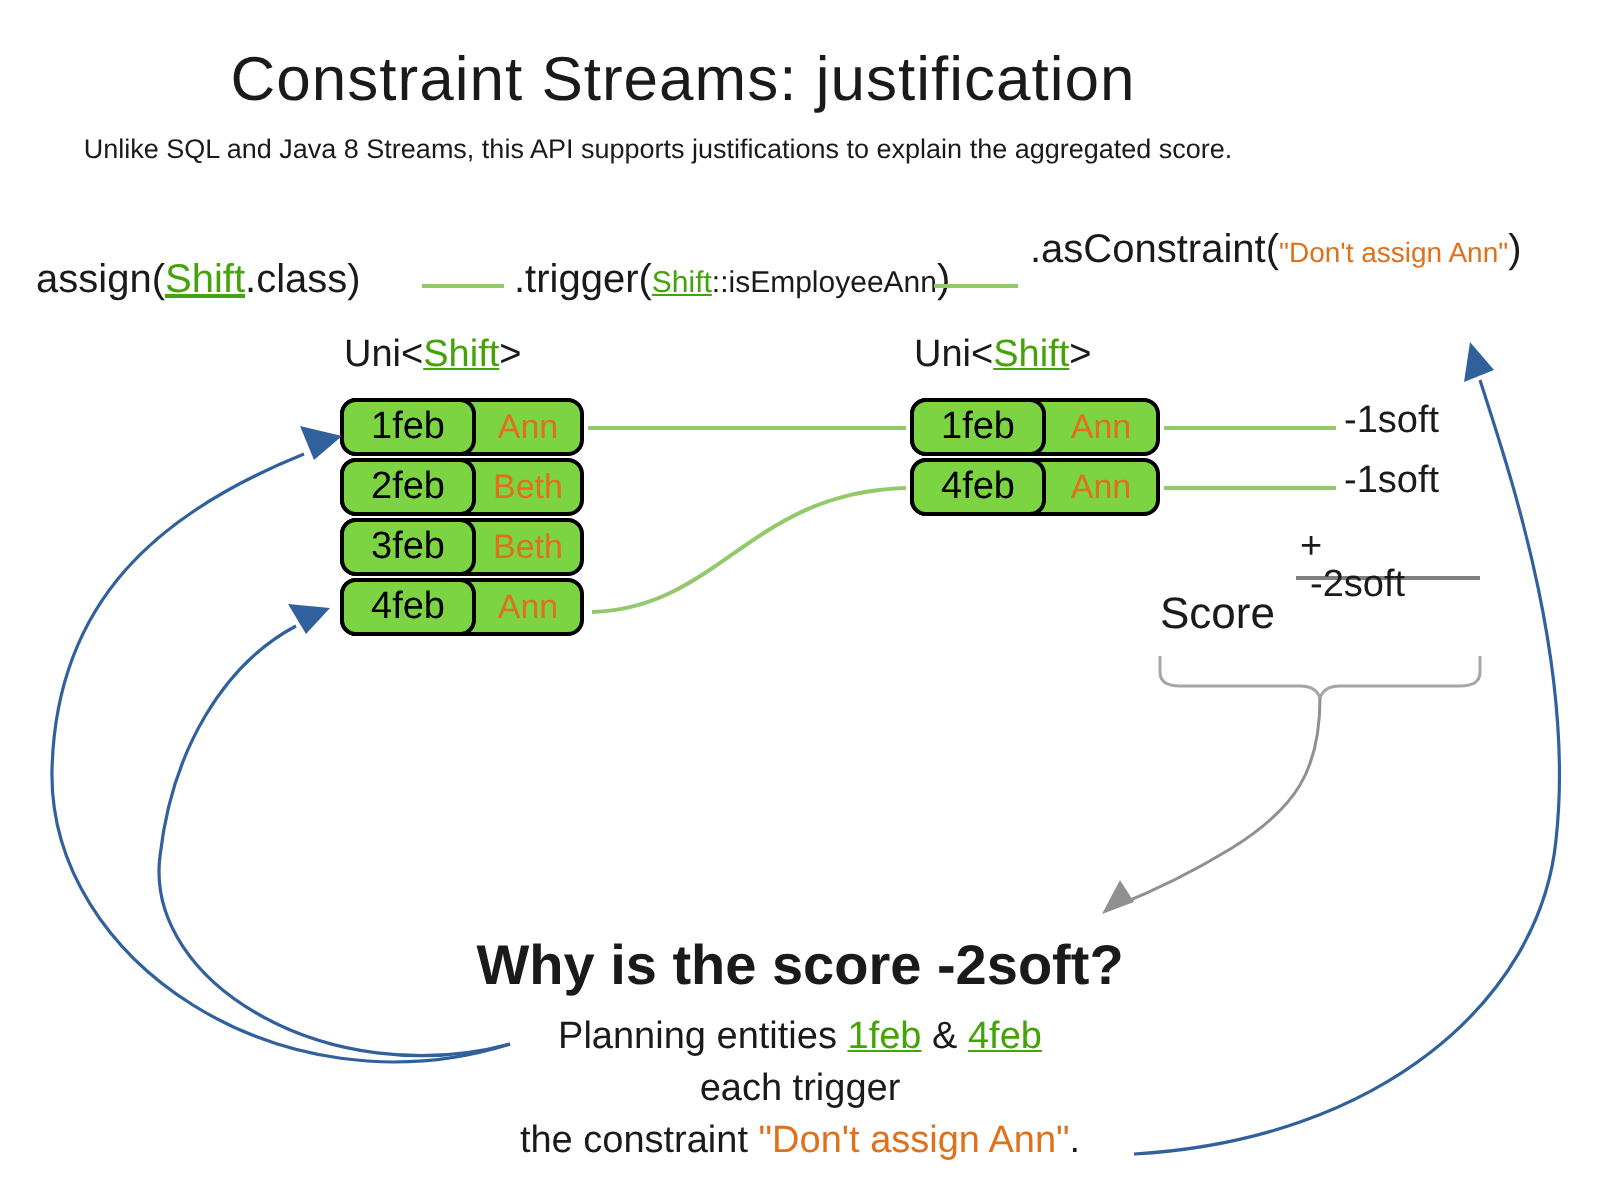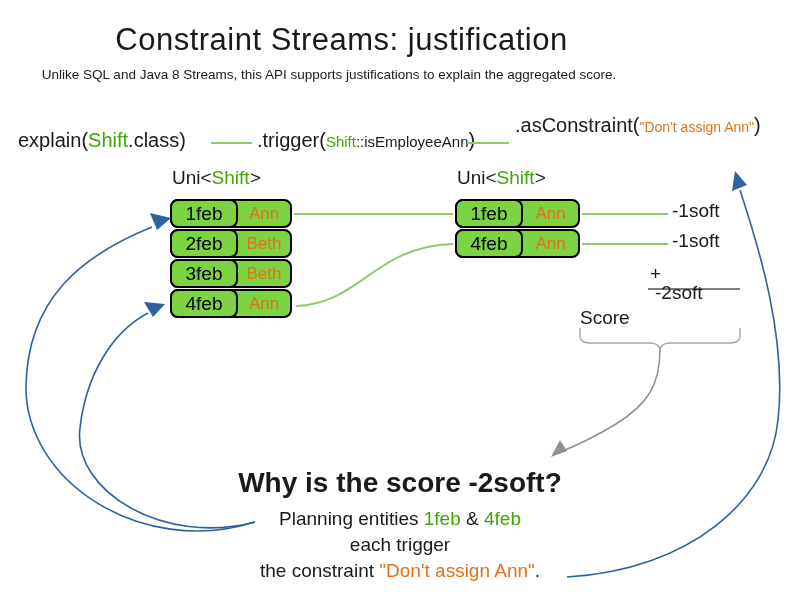--- a/index.html
+++ b/index.html
@@ -10,21 +10,21 @@
   .title{
     position:absolute;top:22px;left:0;width:683px;text-align:center;
     font-size:31px;font-weight:400;letter-spacing:.5px;
   }
   .subtitle{
     position:absolute;top:67px;left:0;width:658px;text-align:center;font-size:13.5px;
   }
   .code{position:absolute;font-size:20px;white-space:nowrap;}
   .code .sm{font-size:15px;}
   .code .xs{font-size:14px;}
-  .g{color:var(--accent-green);}
+  .g{color:var(--accent-green);text-decoration:underline;}
   .o{color:var(--orange);}
   .conn{position:absolute;height:2px;background:var(--line-green);}
   #code-foreach{left:18px;top:129px;}
   #conn-1{left:211px;top:142px;width:41px;}
   #code-filter{left:257px;top:129px;}
   #conn-2{left:467px;top:142px;width:42px;}
   #code-right{left:515px;top:111px;line-height:28px;}
   .uni-label{position:absolute;font-size:19px;white-space:nowrap;}
   #uni-left{left:172px;top:167px;}
   #uni-right{left:457px;top:167px;}
@@ -42,38 +42,38 @@
     font-size:19px;color:#000;flex:0 0 auto;
   }
   .emp-cell{
     flex:1;text-align:center;font-size:17px;color:var(--orange);
   }
   .penalty{position:absolute;font-size:19px;}
   #penalty-1{left:672px;top:200px;}
   #penalty-2{left:672px;top:230px;}
   #plus-sign{position:absolute;left:650px;top:263px;font-size:19px;}
   #sum-line{position:absolute;left:648px;top:288px;width:92px;height:2px;background:#7f7f7f;}
-  #score-label{position:absolute;left:580px;top:307px;font-size:19px;}
+  #score-label{position:absolute;left:580px;top:294px;font-size:22px;}
   #score-total{position:absolute;left:655px;top:282px;font-size:19px;}
   .centered{position:absolute;left:0;width:800px;text-align:center;white-space:nowrap;}
   #why-question{top:467px;font-size:28px;font-weight:700;}
   #expl-line1{top:508px;font-size:19px;}
   #expl-line2{top:534px;font-size:19px;}
   #expl-line3{top:560px;font-size:19px;}
   #overlay{position:absolute;left:0;top:0;pointer-events:none;}
 </style>
 </head>
 <body>
 
 <div class="canvas">
 
   <div class="title">Constraint Streams: justification</div>
   <div class="subtitle">Unlike SQL and Java 8 Streams, this API supports justifications to explain the aggregated score.</div>
 
-  <div class="code" id="code-foreach"><span>explain(</span><span class="g">Shift</span><span>.class)</span></div>
+  <div class="code" id="code-foreach"><span>assign(</span><span class="g">Shift</span><span>.class)</span></div>
 
   <div class="conn" id="conn-1"></div>
 
   <div class="code" id="code-filter"><span>.trigger(</span><span class="g sm">Shift</span><span class="sm">::isEmployeeAnn</span><span>)</span></div>
 
   <div class="conn" id="conn-2"></div>
 
   <div class="code" id="code-right">
     <div><span>.asConstraint(</span><span class="o xs">"Don't assign Ann"</span><span>)</span></div>
   </div>

